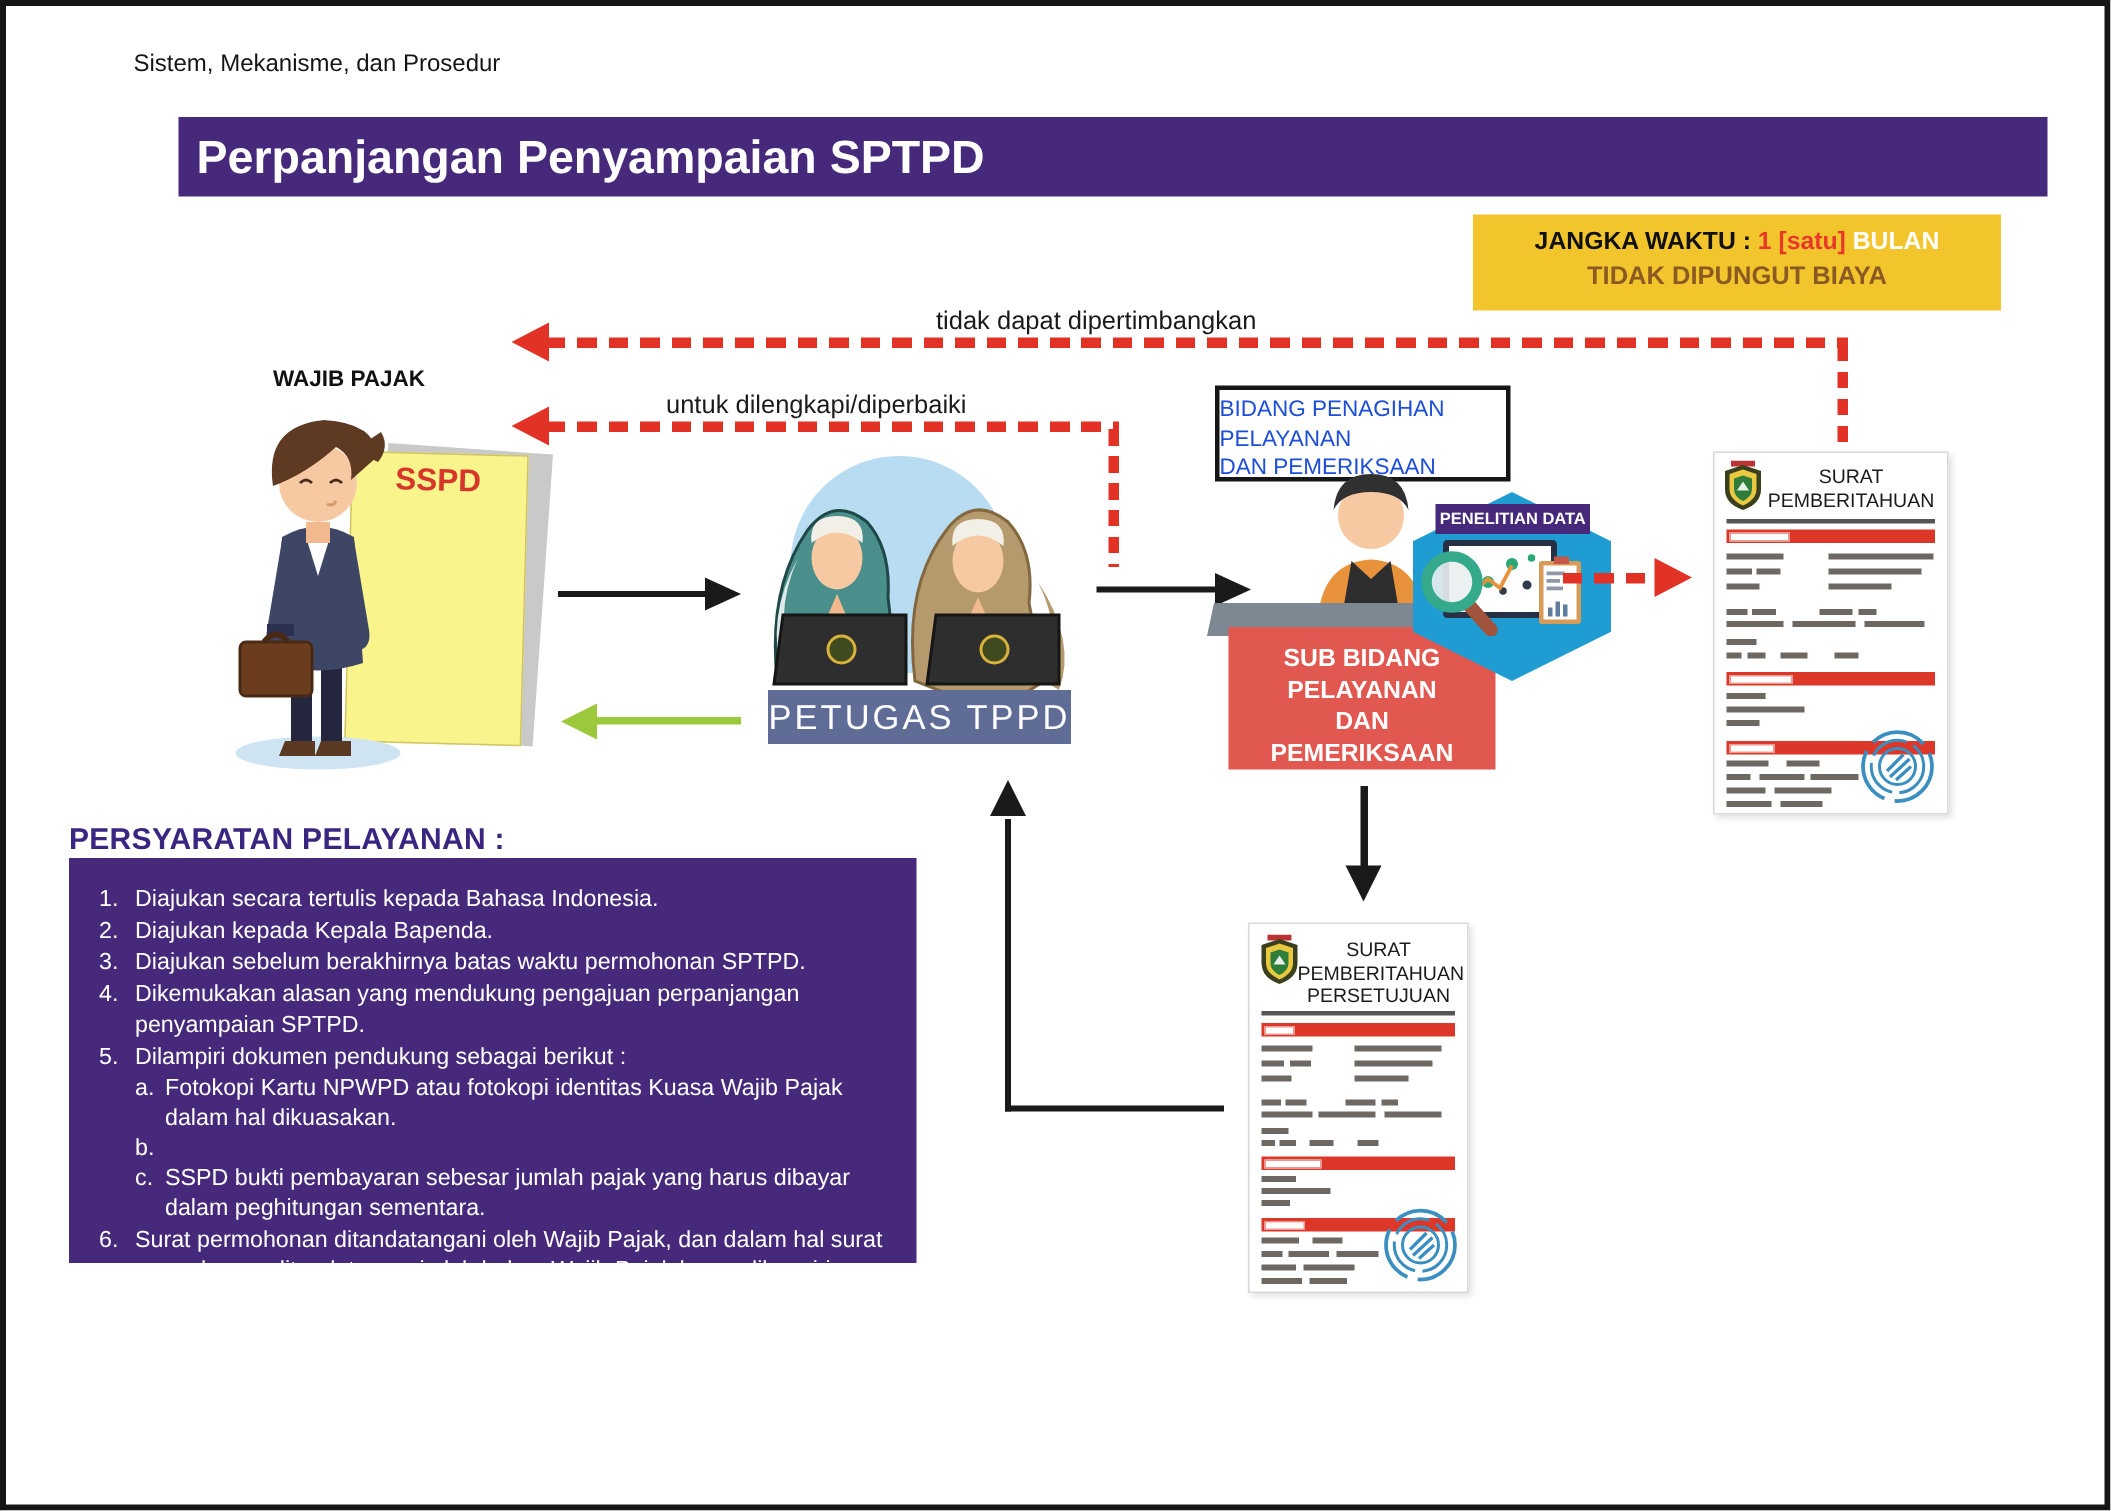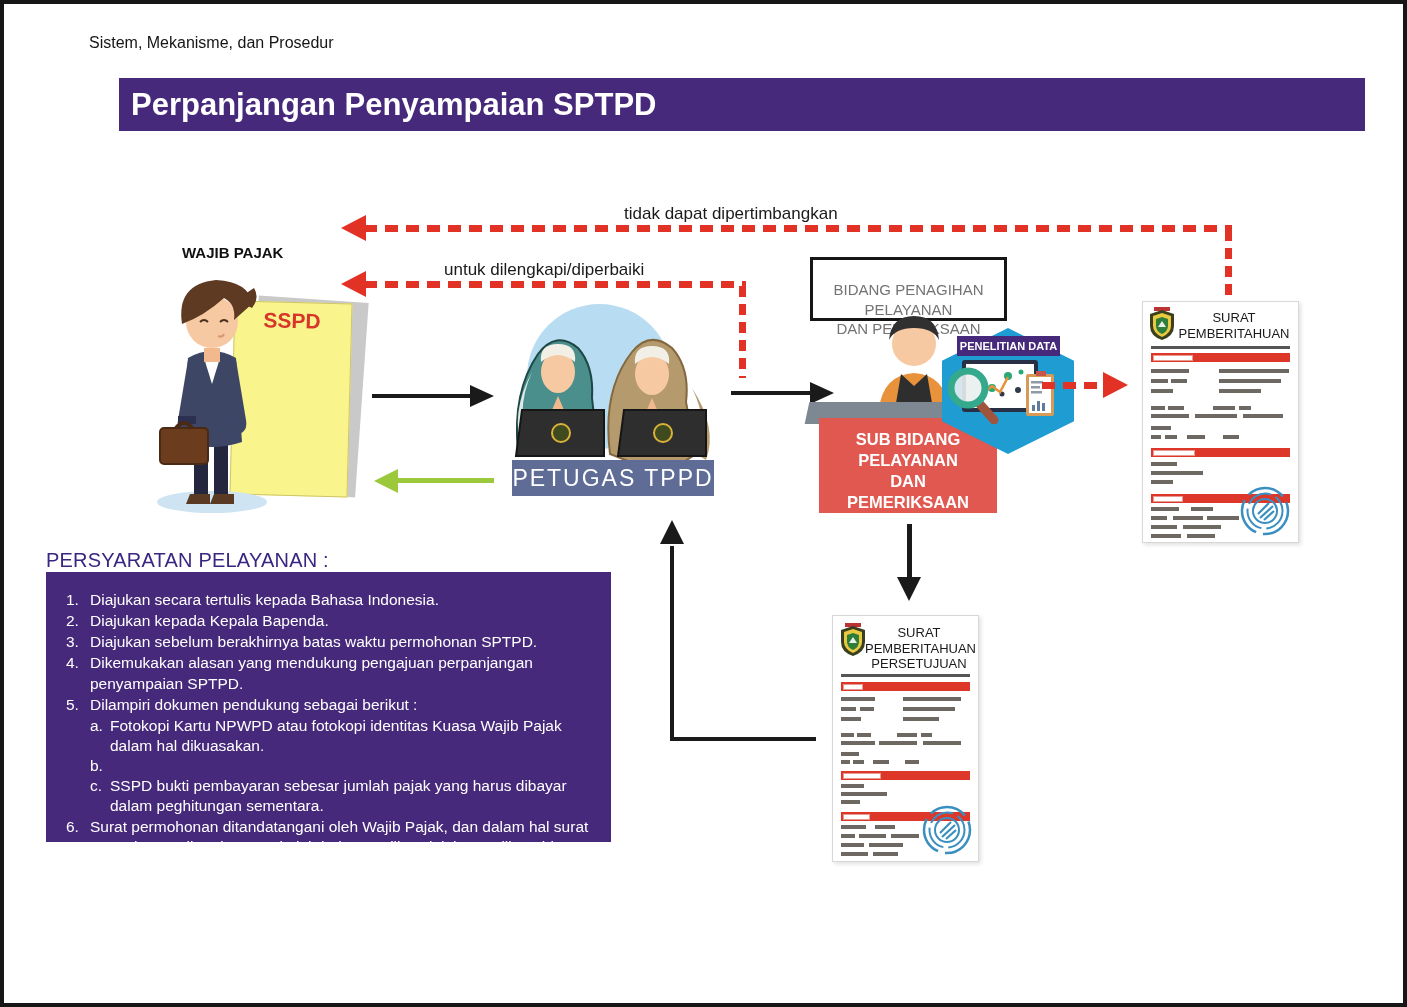--- a/index.html
+++ b/index.html
@@ -23,57 +23,61 @@
   .rhead-right{width:0;height:0;border-top:13px solid transparent;border-bottom:13px solid transparent;border-left:25px solid #e23226;}
   
   .bline-h{height:4px;background:#1a1a1a;}
   .bline-v{width:4px;background:#1a1a1a;}
   .bhead-right{width:0;height:0;border-top:11px solid transparent;border-bottom:11px solid transparent;border-left:24px solid #1a1a1a;}
   .bhead-down{width:0;height:0;border-left:12px solid transparent;border-right:12px solid transparent;border-top:24px solid #1a1a1a;}
   .bhead-up{width:0;height:0;border-left:12px solid transparent;border-right:12px solid transparent;border-bottom:24px solid #1a1a1a;}
   .gline-h{height:5px;background:#9cc93c;}
   .ghead-left{width:0;height:0;border-top:12px solid transparent;border-bottom:12px solid transparent;border-right:24px solid #9cc93c;}
   
-  .bidangbox{left:806px;top:253px;width:197px;height:64px;background:#fff;border:3px solid #161616;text-align:center;font-size:15px;line-height:1.3;padding-top:20px;box-sizing:border-box;color:#737373;}
+  .bidangbox{left:806px;top:253px;width:197px;height:64px;background:#fff;border:3px solid #161616;font-size:15px;line-height:1.3;padding-top:3px;box-sizing:border-box;color:#1d4ed8;}
   .subbidang{left:815px;top:414px;width:178px;height:95px;background:#e0584f;color:#fff;font-weight:bold;font-size:16.5px;text-align:center;line-height:1.28;padding-top:11px;box-sizing:border-box;}
   .desk{left:803px;top:398px;width:178px;height:22px;background:#7e8893;transform:skewX(-12deg);}
   .tppdbar{left:508px;top:456px;width:202px;height:36px;background:#5f6d96;color:#fff;font-size:23px;letter-spacing:2px;text-align:center;line-height:36px;}
   
   .hex{left:938px;top:324px;width:132px;height:126px;background:#1f9cd2;clip-path:polygon(50% 0,100% 26%,100% 74%,50% 100%,0 74%,0 26%);}
   .penelitian{left:953px;top:332px;width:103px;height:20px;background:#46297a;color:#fff;font-size:11px;font-weight:bold;text-align:center;line-height:20px;}
   .hexlaptop{left:958px;top:356px;width:76px;height:52px;background:#fff;border:4px solid #273044;border-radius:3px;box-sizing:border-box;}
   .clipboard{left:1022px;top:370px;width:28px;height:42px;background:#fff;border:3px solid #d79b57;border-radius:2px;box-sizing:border-box;}
   .clipboard:before{content:"";position:absolute;left:7px;top:-6px;width:10px;height:5px;background:#c4574a;}
   
   .doc{background:#ffffff;border:1px solid #d8d8d8;box-shadow:2px 2px 4px rgba(0,0,0,0.12);}
   .doc-title{position:absolute;text-align:center;color:#1a1a1a;font-size:13px;line-height:1.2;font-weight:normal;}
   .hrline{position:absolute;height:3px;background:#555;}
   .redbar{position:absolute;height:9px;background:#dd372a;}
   .redbar .inset{position:absolute;left:2px;top:1.5px;height:6px;background:#fff;border:1px solid #e89a90;box-sizing:border-box;}
   .gl{position:absolute;height:4px;background:#6e6862;}
   
-  .reqheading{left:42px;top:545px;font-size:20px;font-weight:normal;color:#3a2580;letter-spacing:0.2px;text-align:center;}
+  .reqheading{left:42px;top:545px;font-size:20px;font-weight:bold;color:#3a2580;letter-spacing:0.2px;text-align:center;}
   .reqbox{left:42px;top:568px;width:565px;height:270px;background:#46297a;color:#ffffff;font-size:15.5px;line-height:1.3;padding:18px 14px 0 20px;box-sizing:border-box;}
   .reqitem{display:flex;margin-bottom:1px;}
   .reqitem .num{width:24px;flex:none;}
   .reqitem .txt{flex:1;}
   .reqsub{display:flex;margin-left:24px;}
   .reqsub .num{width:20px;flex:none;}
   .yellowdoc{left:228px;top:298px;width:116px;height:192px;background:#faf48c;border:1px solid #cfc46a;transform:rotate(1.5deg);}
   .whitedoc{left:213px;top:321px;width:119px;height:177px;background:#ffffff;border:1px solid #cfcfcf;box-shadow:1px 1px 3px rgba(0,0,0,0.15);}
   .graysheet{background:#c9c9c9;}
 </style>
 </head>
 <body>
 
 <div id="canvas">
 
   <div class="abs supertitle">Sistem, Mekanisme, dan Prosedur</div>
   <div class="abs banner">Perpanjangan Penyampaian SPTPD</div>
 
+  <div class="abs infobox">
+    <div class="l1"><span>JANGKA WAKTU</span><span> : </span><span class="red">1 [satu] </span><span class="white">BULAN</span></div>
+    <div class="l2">TIDAK DIPUNGUT BIAYA</div>
+  </div>
 
   <div class="abs flowlabel" style="left:620px;top:200px;">tidak dapat dipertimbangkan</div>
   <div class="abs rdash-h" style="left:360px;top:221px;width:868px;"></div>
   <div class="abs rdash-v" style="left:1221px;top:226px;height:68px;"></div>
   <div class="abs rhead-left" style="left:337px;top:211px;"></div>
 
   <div class="abs flowlabel" style="left:440px;top:256px;">untuk dilengkapi/diperbaiki</div>
   <div class="abs rdash-h" style="left:360px;top:277px;width:382px;"></div>
   <div class="abs rdash-v" style="left:735px;top:282px;height:92px;"></div>
   <div class="abs rhead-left" style="left:337px;top:267px;"></div>

